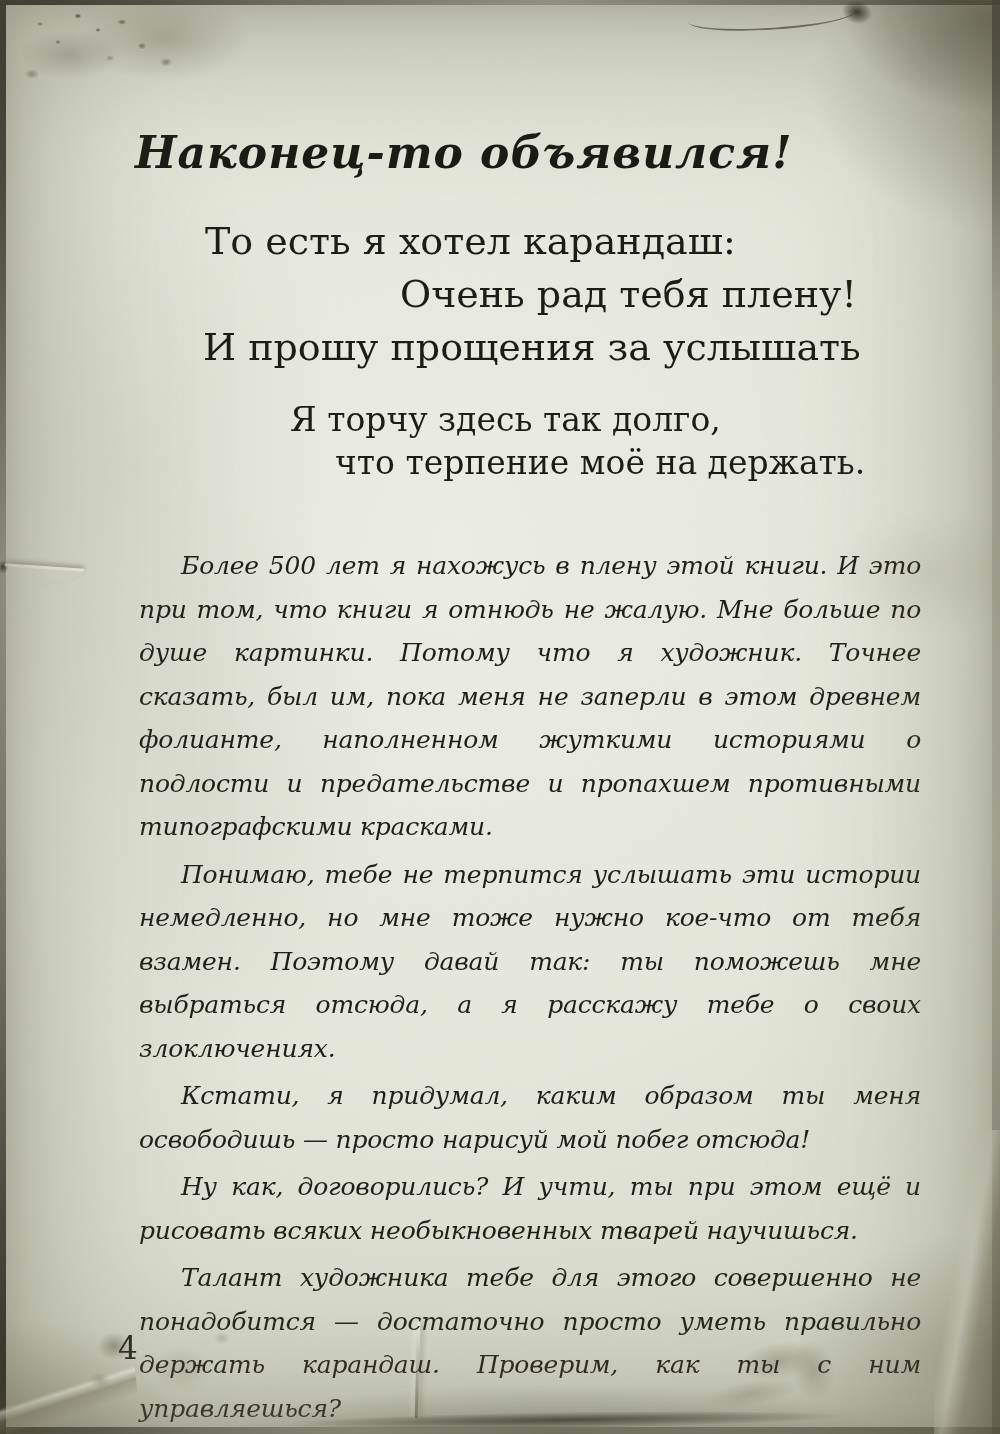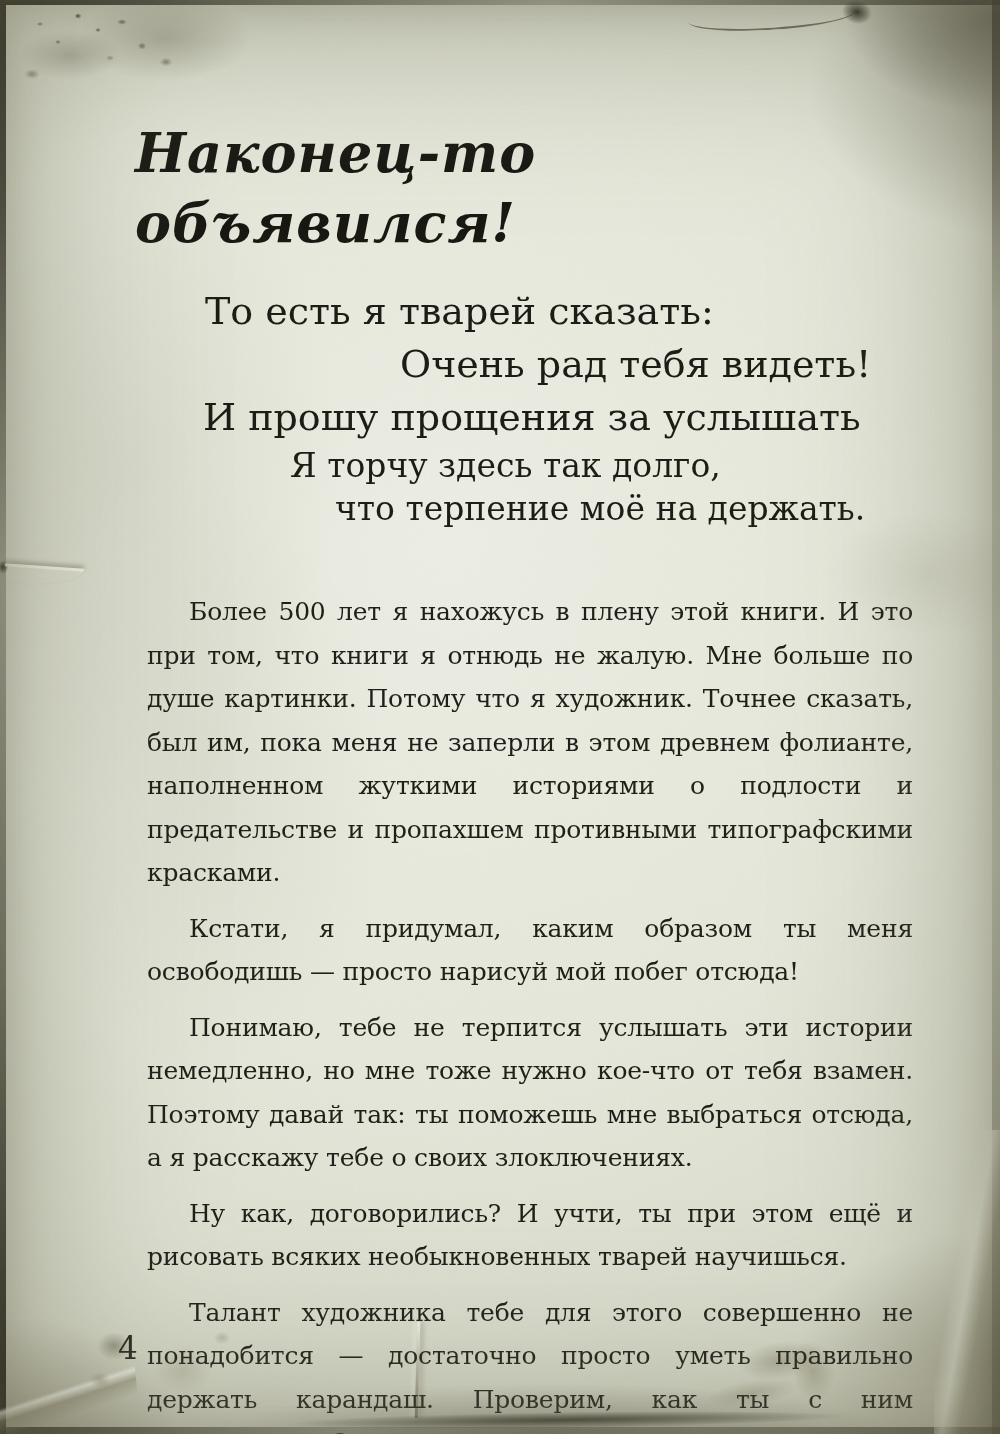--- a/index.html
+++ b/index.html
@@ -77,33 +77,33 @@
       radial-gradient(64px 18px at 38% 68%, rgba(128,124,99,.35), transparent 72%);}
   .smudges{position:absolute;left:72px;top:1310px;width:210px;height:130px;pointer-events:none;
     background:
       radial-gradient(24px 20px at 42px 36px, rgba(92,89,66,.5), transparent 70%),
       radial-gradient(15px 11px at 28px 70px, rgba(92,89,66,.35), transparent 70%),
       radial-gradient(44px 34px at 110px 60px, rgba(120,116,92,.22), transparent 70%),
       radial-gradient(12px 9px at 150px 28px, rgba(92,89,66,.25), transparent 70%);}
 
   .content{position:relative;padding:0 75px 0 135px;}
   .title{
-    margin:118px 0 0 0;font-weight:600;font-style:italic;font-size:54px;line-height:70px;
+    margin:118px 0 0 0;font-weight:600;font-style:italic;font-size:44px;line-height:70px;
     letter-spacing:1px;color:#191813;
   }
   .speech{margin-top:27px;font-size:38px;line-height:53px;color:#1d1c16;}
   .speech .s1{padding-left:70px;}
   .speech .s2{padding-left:265px;}
   .speech .s3{padding-left:68px;}
   .speech .s4{padding-left:245px;}
-  .aside{font-size:33px;line-height:43px;color:#1d1c16;}
+  .aside{margin-top:24px;font-size:33px;line-height:43px;color:#1d1c16;}
   .aside .a1{padding-left:155px;}
   .aside .a2{padding-left:200px;}
   .bodytext{margin-top:60px;font-size:25px;line-height:43.5px;letter-spacing:-.2px;}
-  .bodytext p{margin:12px;text-align:justify;text-indent:42px;}
+  .bodytext p{margin:4px;text-align:justify;text-indent:42px;font-style:italic;}
   .pagenum{position:absolute;left:118px;top:1330px;font-size:31px;color:#24221b;}
 </style>
 </head>
 <body>
 
 <div class="page">
 
   <svg class="texture" width="1000" height="1434" aria-hidden="true">
     <filter id="paperNoise">
       <feTurbulence type="fractalNoise" baseFrequency="0.82" numOctaves="2" stitchTiles="stitch"></feTurbulence>
@@ -125,37 +125,37 @@
   <div class="tear-bottom-right"></div>
   <div class="crease-v"></div>
   <div class="crease-shadow"></div>
   <div class="stain-blotch"></div>
   <div class="smudges"></div>
 
   <div class="content">
     <h1 class="title">Наконец-то объявился!</h1>
 
     <div class="speech">
-      <div class="s1">То есть я тварей сказать:</div>
-      <div class="s2">Очень рад тебя видеть!</div>
+      <div class="s1">То есть я хотел карандаш:</div>
+      <div class="s2">Очень рад тебя плену!</div>
       <div class="s3">И прошу прощения за услышать</div>
     </div>
 
     <div class="aside">
       <div class="a1">Я торчу здесь так долго,</div>
       <div class="a2">что терпение моё на держать.</div>
     </div>
 
     <div class="bodytext">
 
         <p>Более 500 лет я нахожусь в плену этой книги. И это при том, что книги я отнюдь не жалую. Мне больше по душе картинки. Потому что я художник. Точнее сказать, был им, пока меня не заперли в этом древнем фолианте, наполненном жуткими историями о подлости и предательстве и пропахшем противными типографскими красками.</p>
 
+        <p>Понимаю, тебе не терпится услышать эти истории немедленно, но мне тоже нужно кое-что от тебя взамен. Поэтому давай так: ты поможешь мне выбраться отсюда, а я расскажу тебе о своих злоключениях.</p>
+
         <p>Кстати, я придумал, каким образом ты меня освободишь — просто нарисуй мой побег отсюда!</p>
-
-        <p>Понимаю, тебе не терпится услышать эти истории немедленно, но мне тоже нужно кое-что от тебя взамен. Поэтому давай так: ты поможешь мне выбраться отсюда, а я расскажу тебе о своих злоключениях.</p>
 
         <p>Ну как, договорились? И учти, ты при этом ещё и рисовать всяких необыкновенных тварей научишься.</p>
 
         <p>Талант художника тебе для этого совершенно не понадобится — достаточно просто уметь правильно держать карандаш. Проверим, как ты с ним управляешься?</p>
       </div>
   </div>
 
   <div class="pagenum">4</div>
 </div>
 

